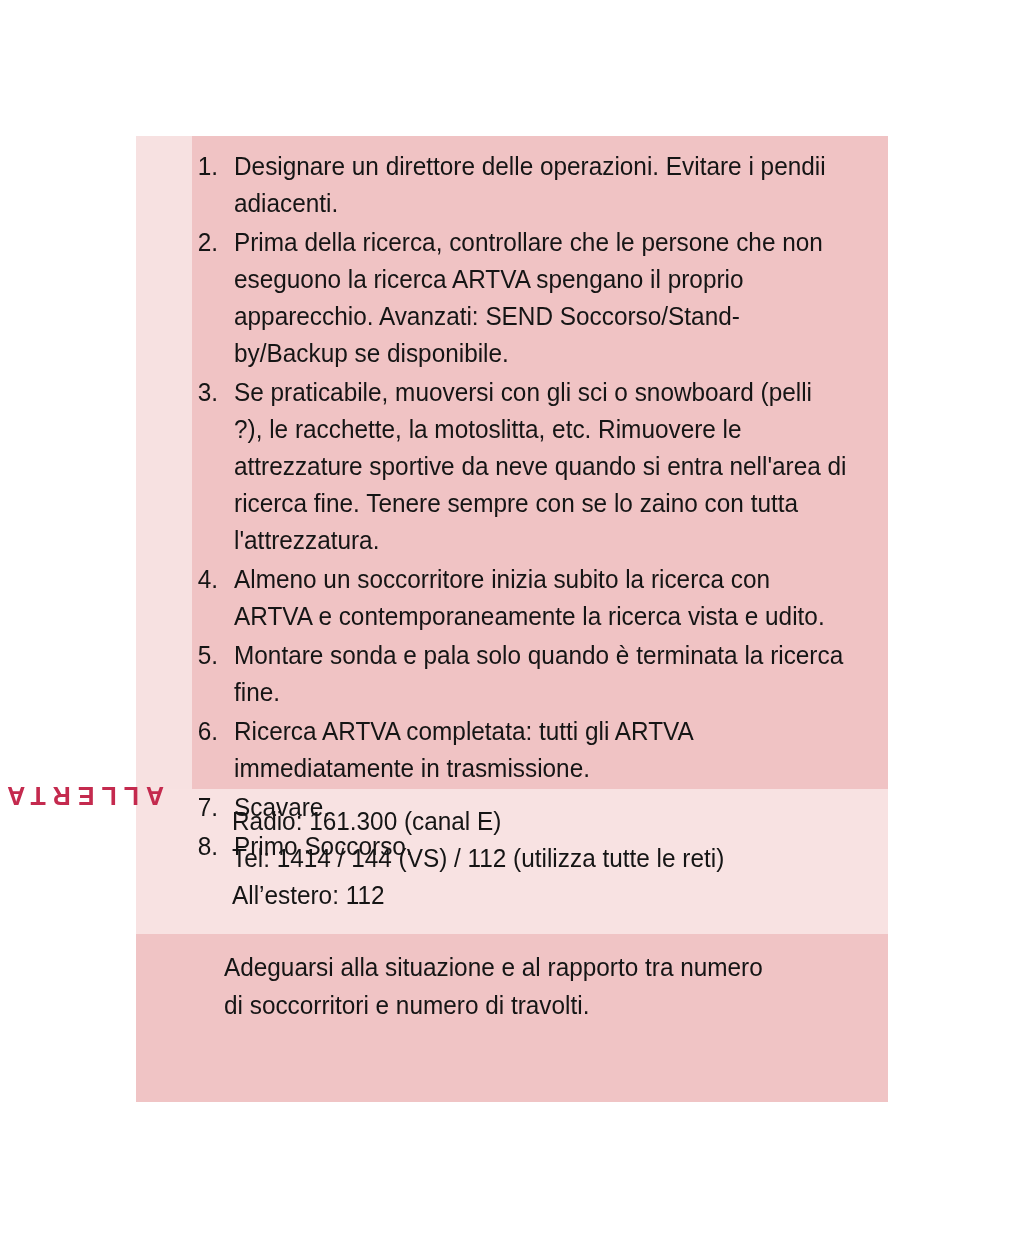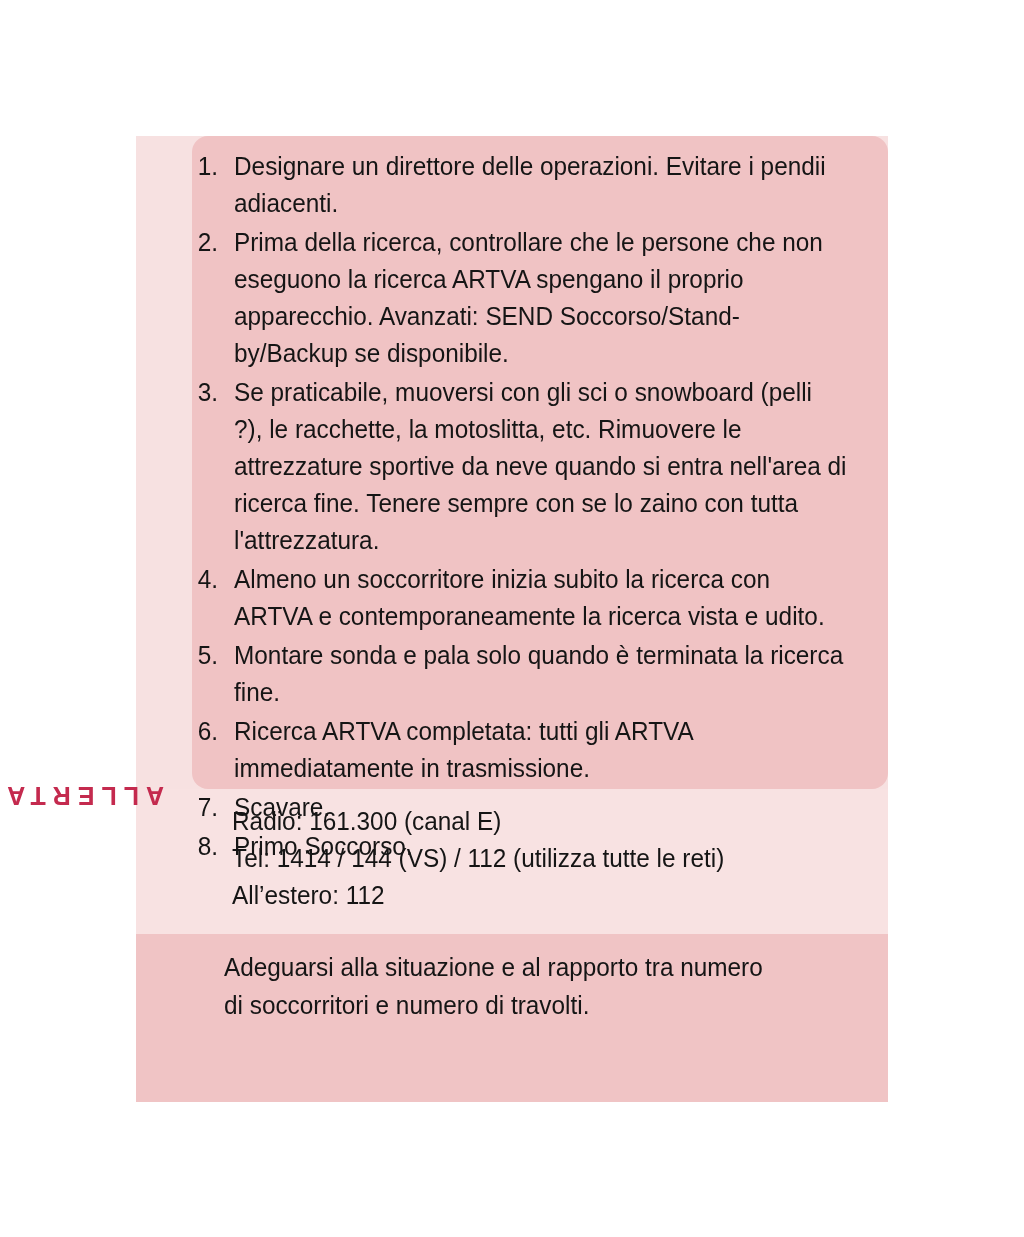--- a/index.html
+++ b/index.html
@@ -81,21 +81,20 @@
     letter-spacing: 7px;
     white-space: nowrap;
     font-family: "Liberation Sans", sans-serif;
   }
 
   .steps-panel {
     flex: 1 1 auto;
     background: #f0c3c4;
     box-sizing: border-box;
     padding: 12px 10px 0 0;
-    border-radius: 16px;
   }
   ol.steps {
     list-style: none;
     margin: 0;
     padding: 0;
     counter-reset: stepctr;
   }
   ol.steps > li {
     counter-increment: stepctr;
     position: relative;

